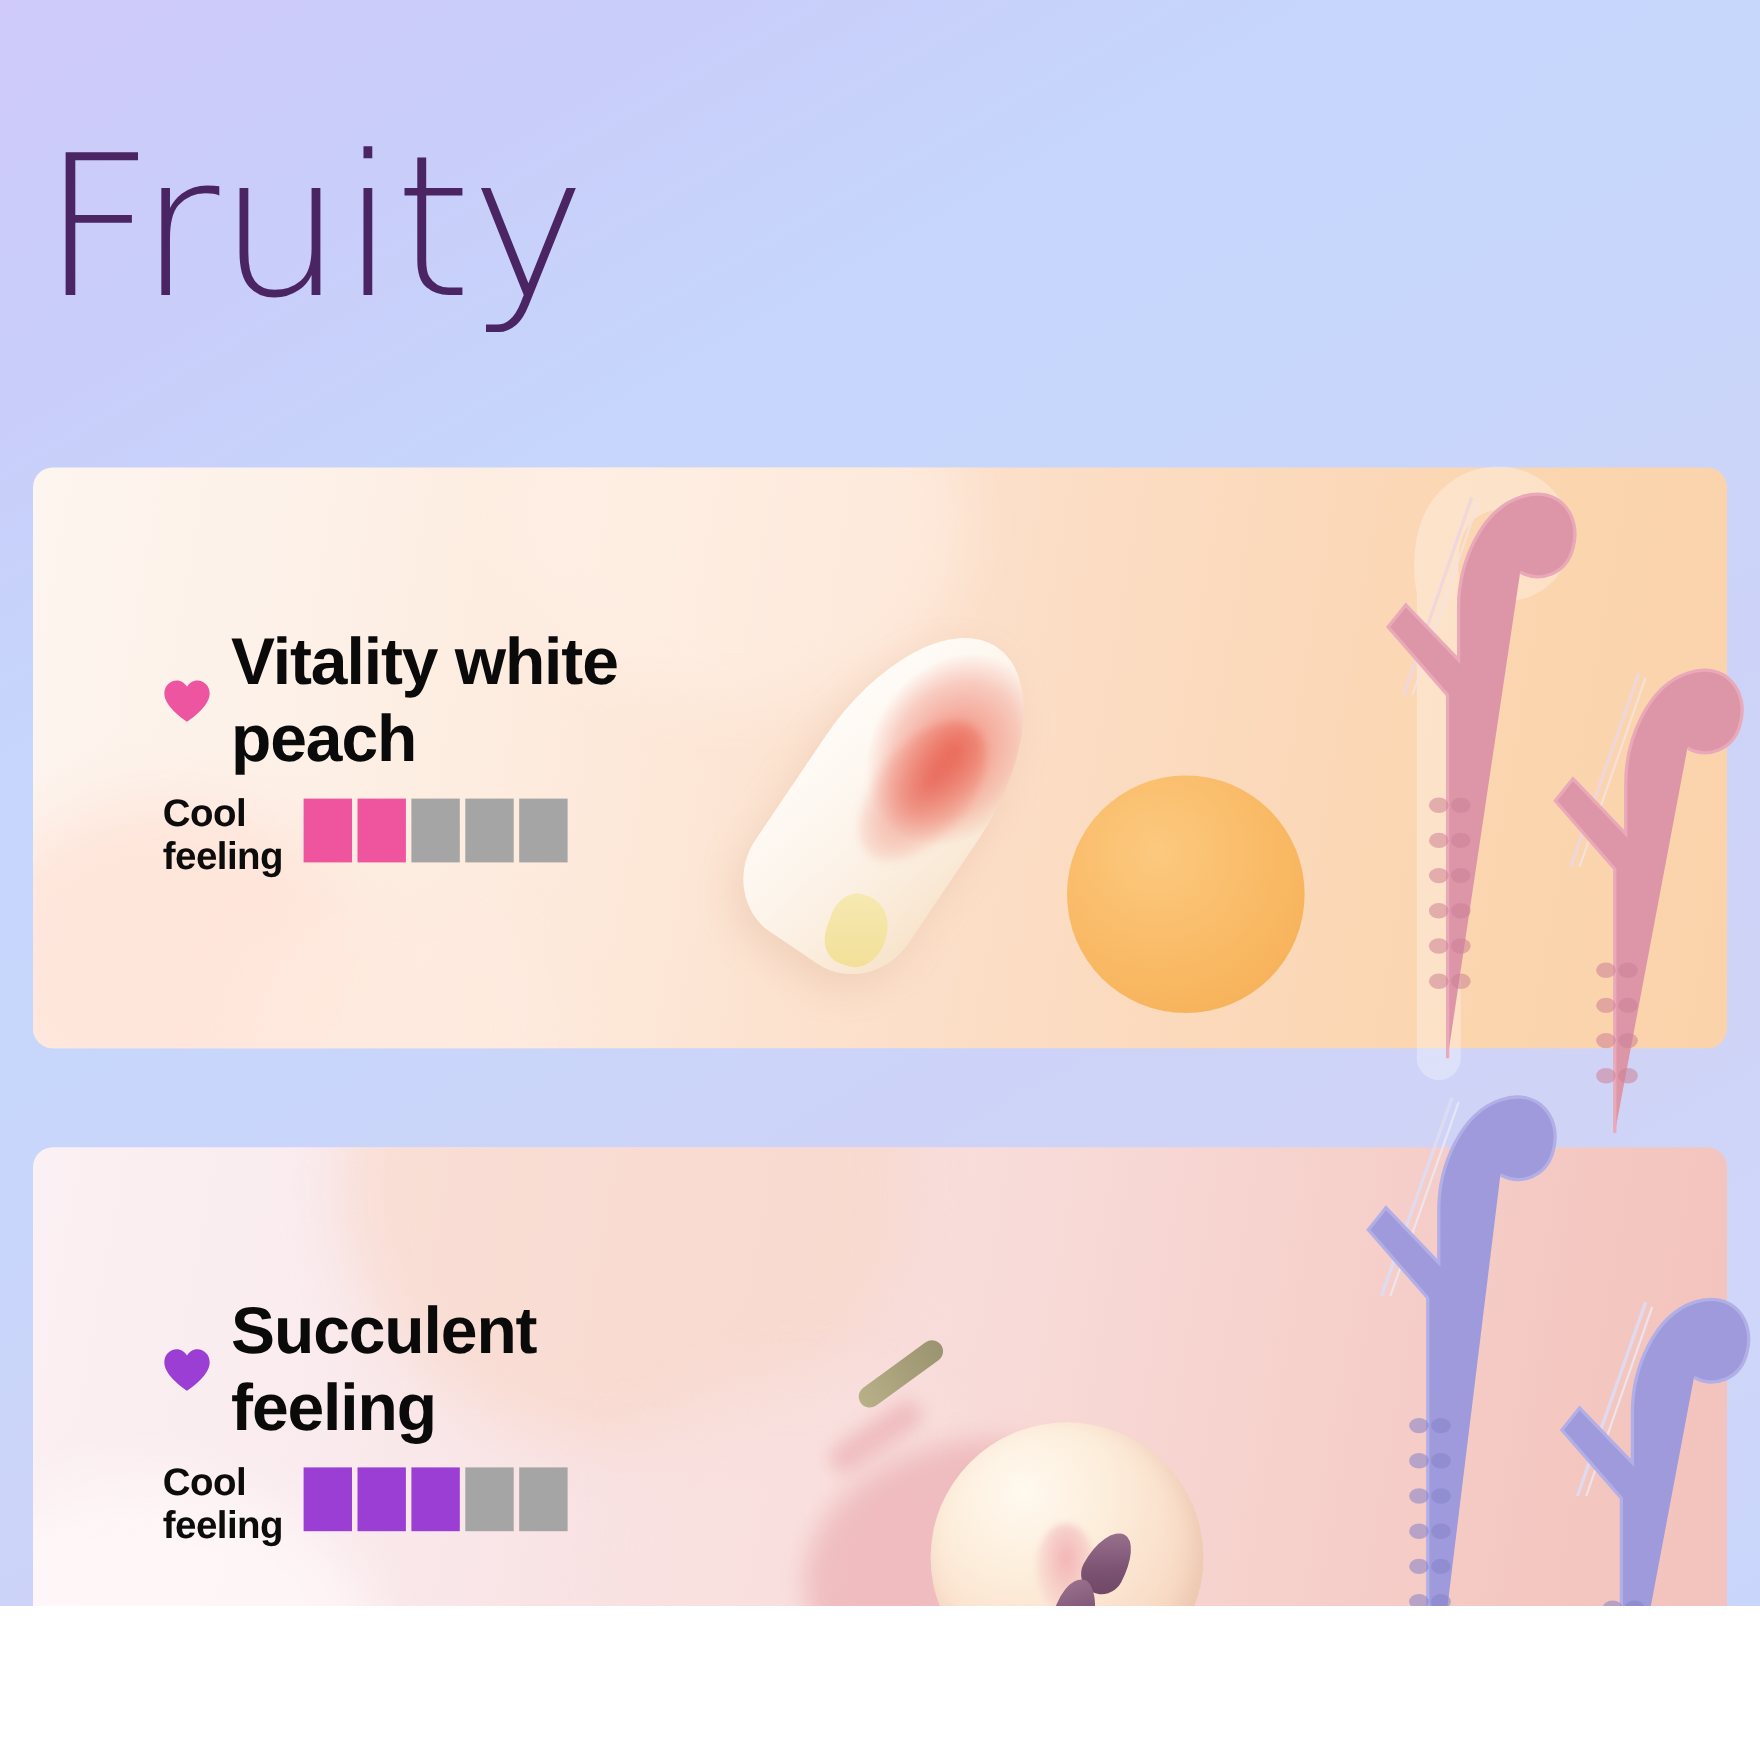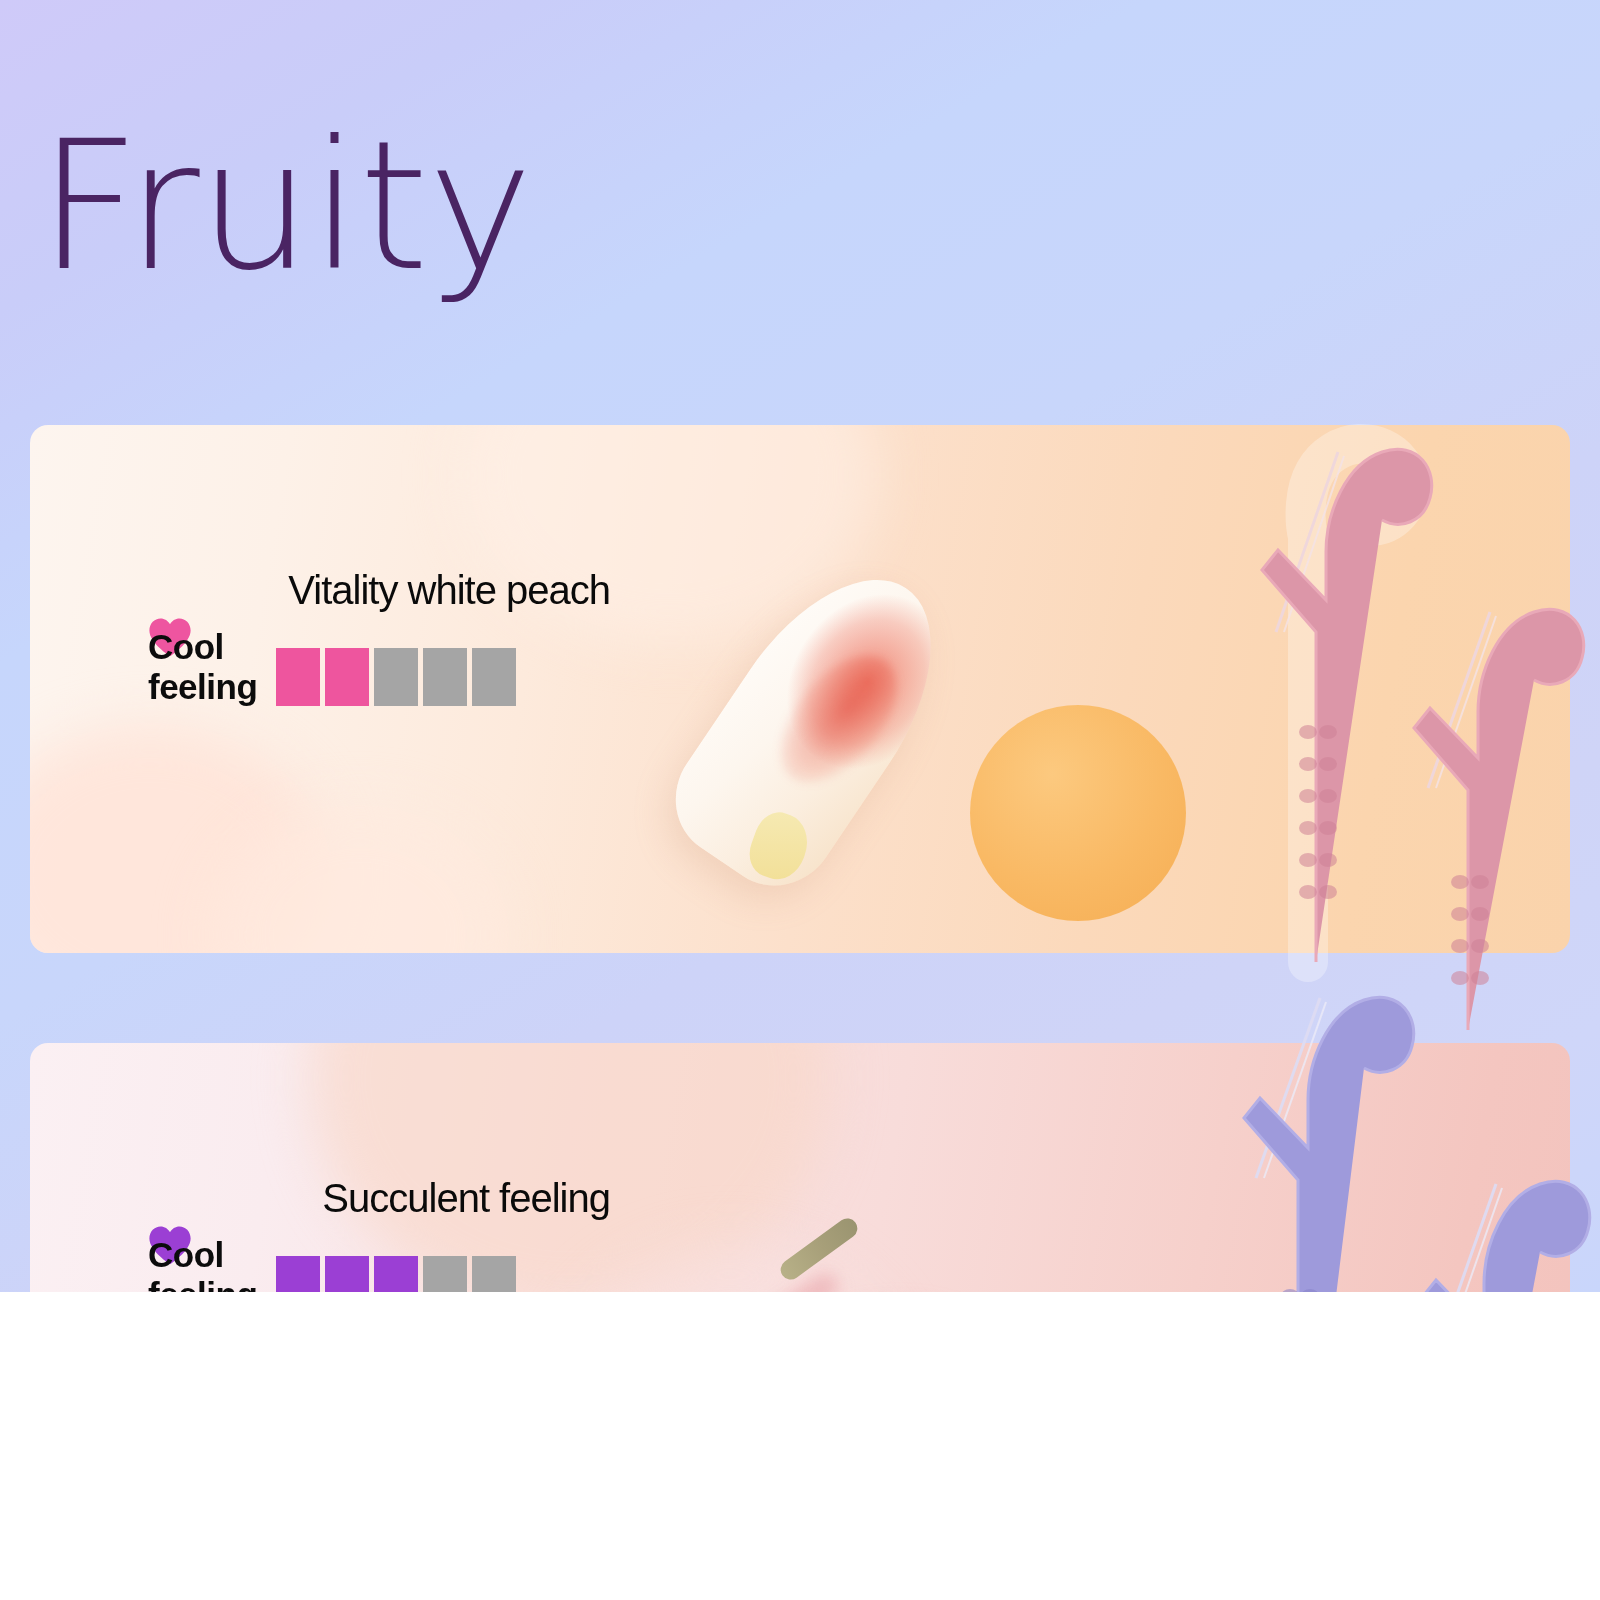--- a/index.html
+++ b/index.html
@@ -4,21 +4,21 @@
 <style>
   html, body {
     margin: 0;
     padding: 0;
     background: #ffffff;
   }
 
   .page {
     position: relative;
     width: 1600px;
-    height: 1292px;
+    height: 1460px;
     overflow: hidden;
     font-family: "Liberation Sans", "DejaVu Sans", sans-serif;
     background:
       linear-gradient(150deg,
         #cfcaf9 0%,
         #c9cdf9 14%,
         #c6d6fc 30%,
         #c8d6fb 46%,
         #cdd3f8 62%,
         #cfd4f7 76%,
@@ -96,43 +96,43 @@
   
   .cluster {
     position: absolute;
     left: 118px;
     top: 142px;
     width: 420px;
   }
   .card-2 .cluster { top: 132px; }
 
   .flavor-title {
-    font-size: 40px;
+    font-size: 60px;
     line-height: 1.16;
-    font-weight: normal;
+    font-weight: bold;
     color: #0a0a0a;
-    text-align: right;
+    text-align: left;
     width: 400px;
     margin-left: 62px;
     letter-spacing: -1px;
   }
 
   .heart {
     position: absolute;
     left: 0px;
     top: 48px;
     width: 44px;
     height: 44px;
   }
 
   .rating-row {
     position: relative;
     margin-top: 14px;
     display: flex;
-    align-items: flex-end;
+    align-items: flex-start;
     gap: 2px;
   }
 
   .rating-label {
     font-size: 35px;
     line-height: 1.12;
     font-weight: bold;
     color: #0c0c0c;
     width: 126px;
     text-align: left;

